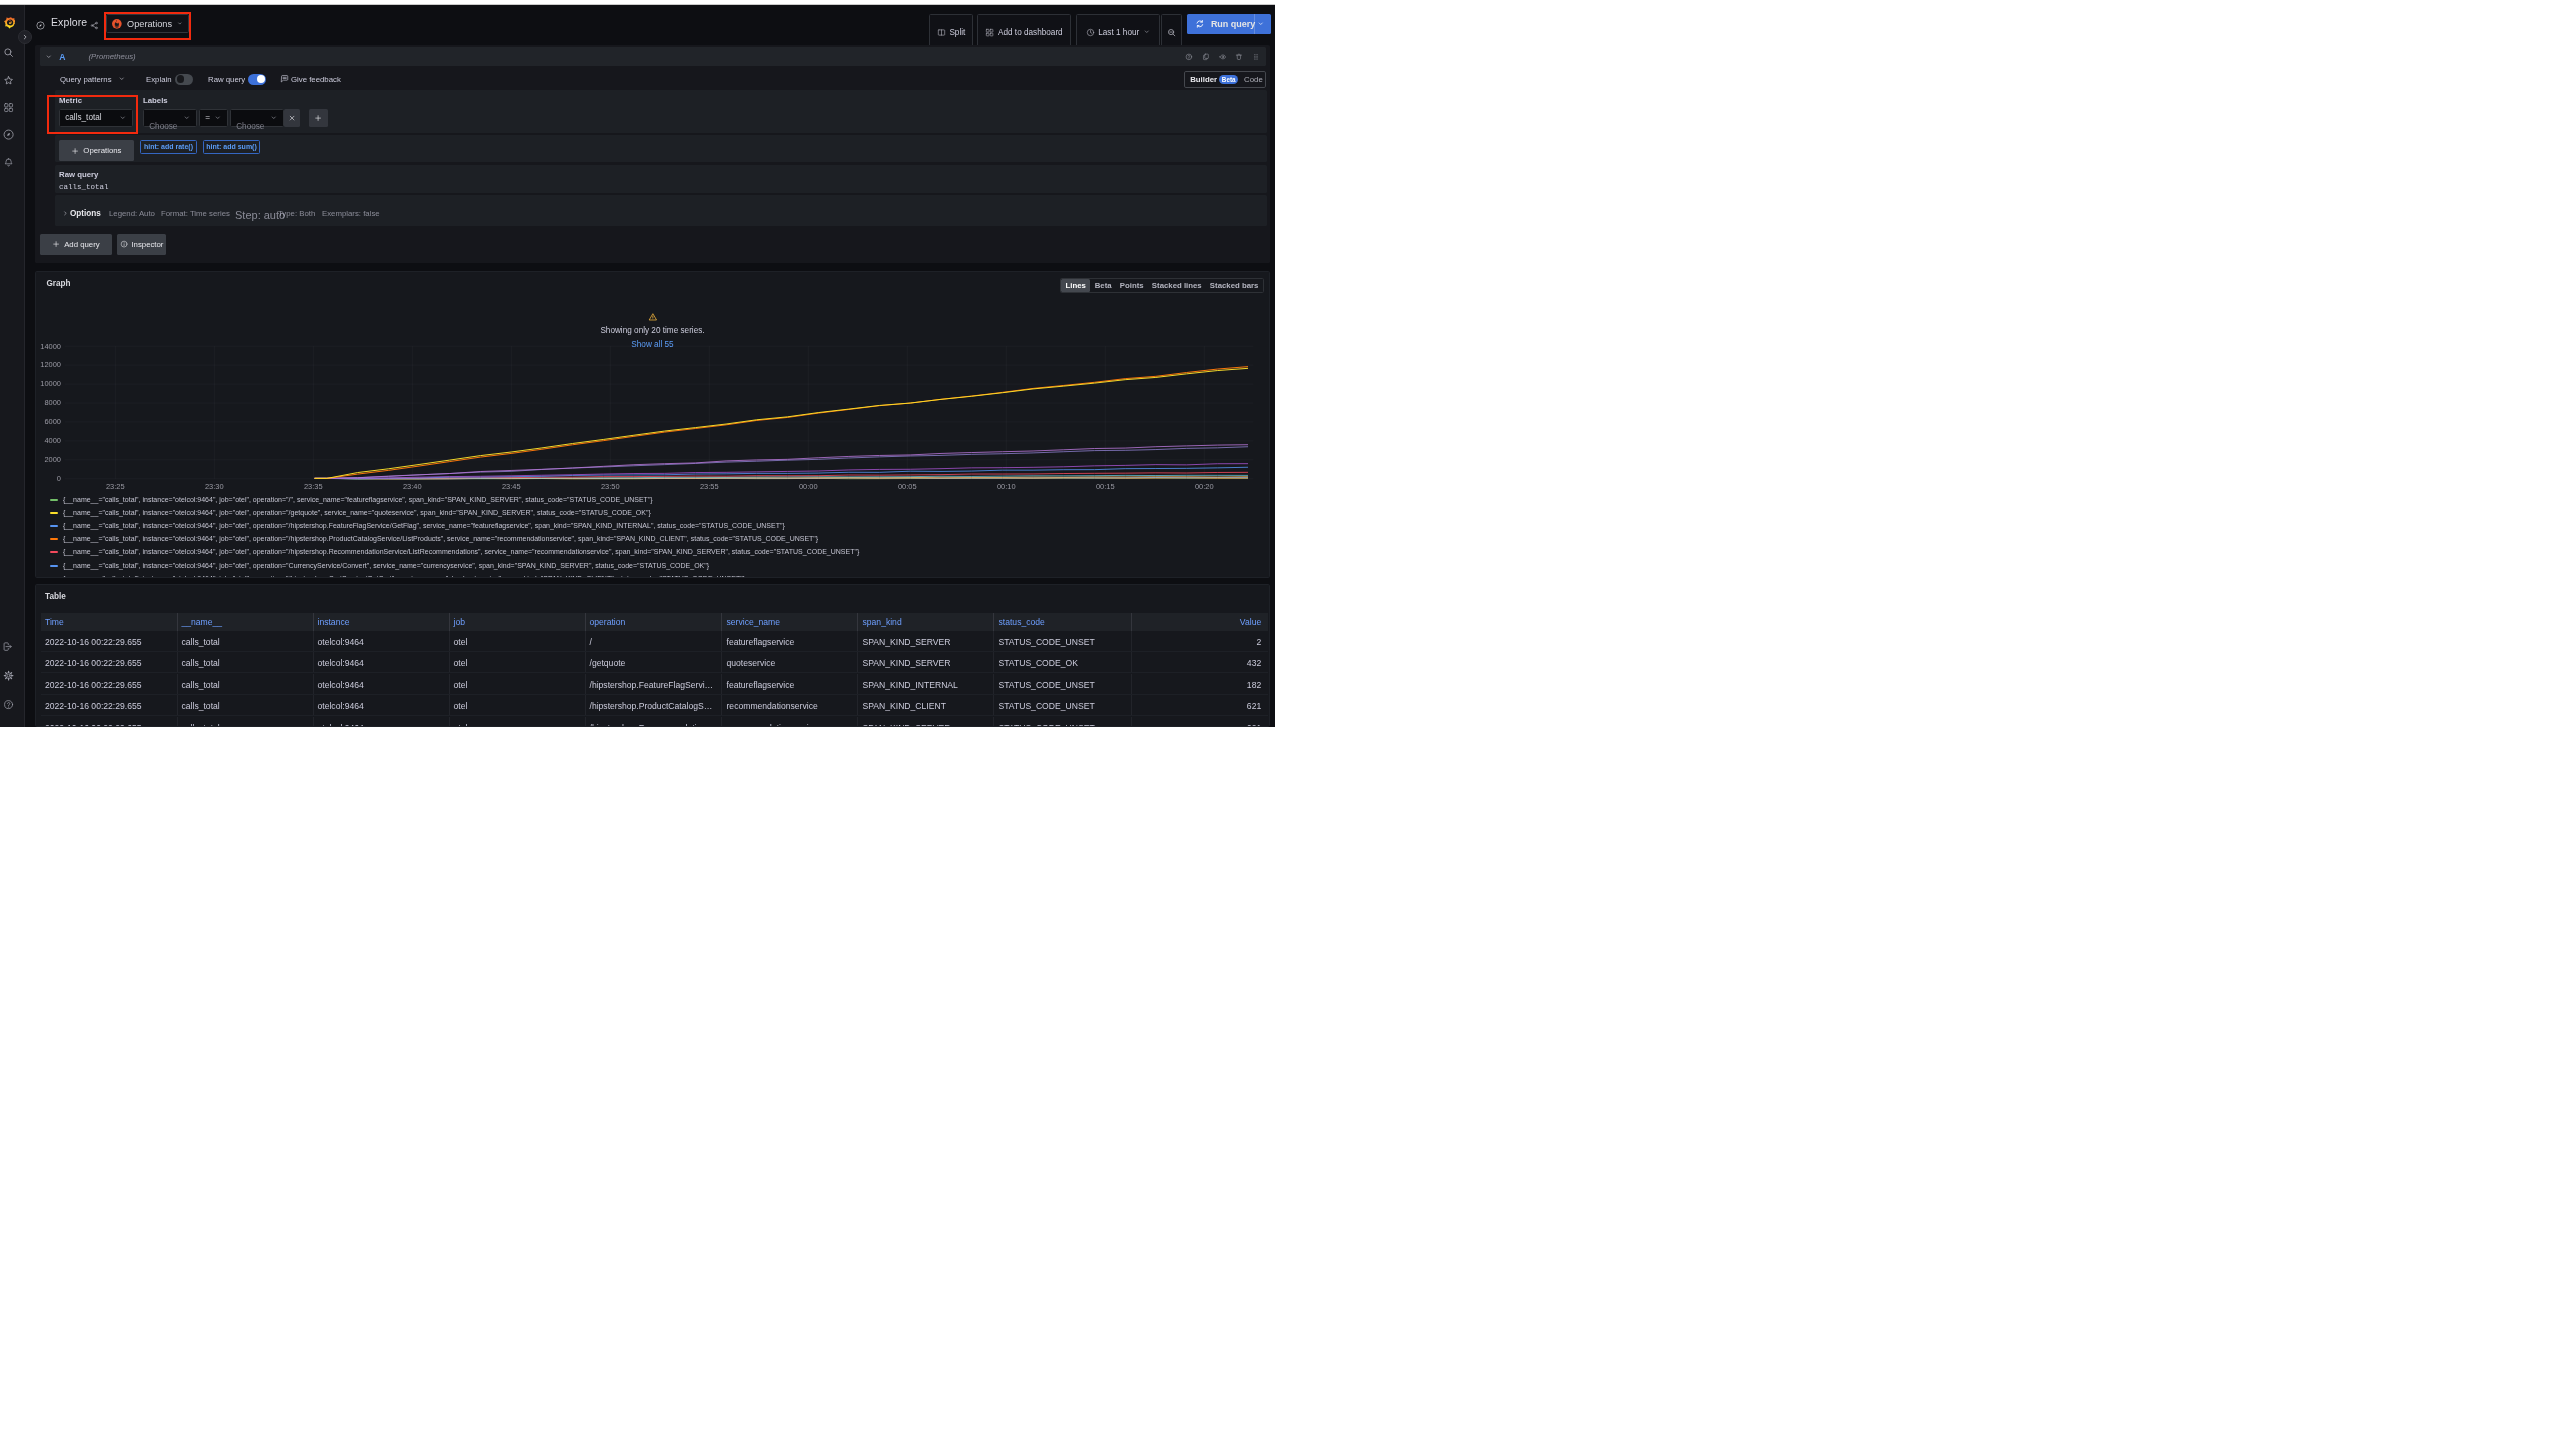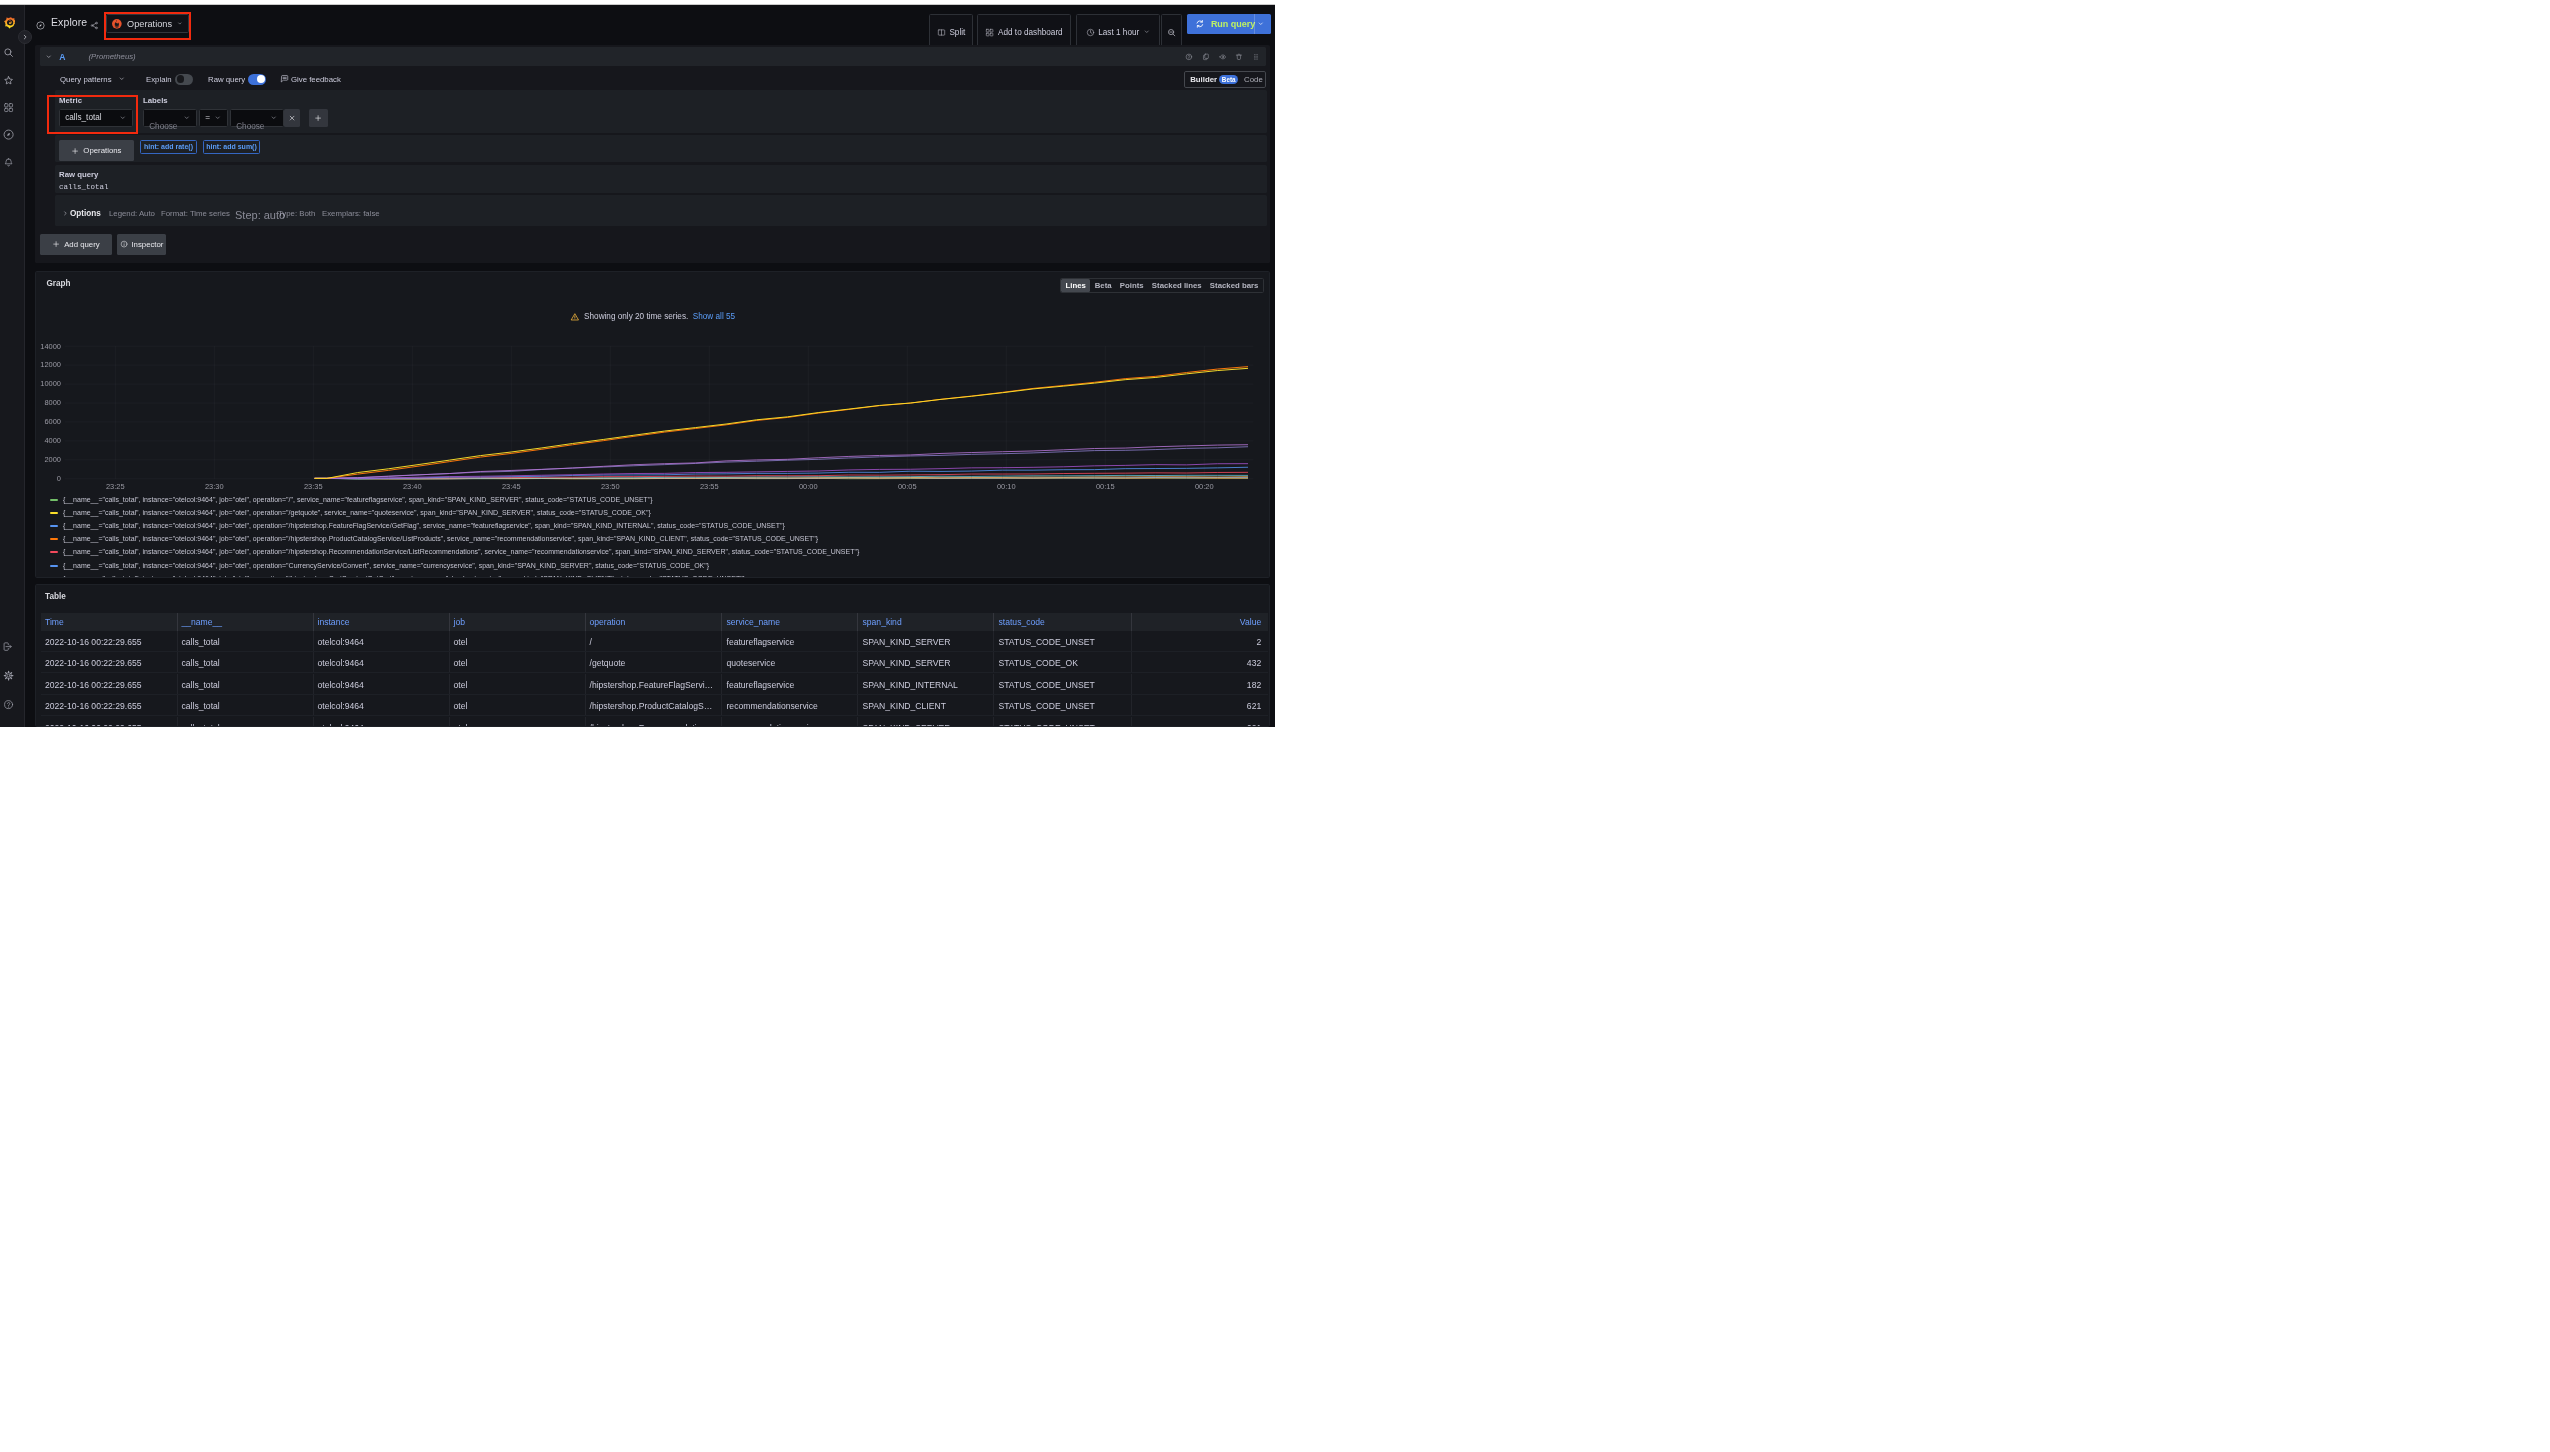--- a/index.html
+++ b/index.html
@@ -19,21 +19,21 @@
   color:#dcdce3; line-height:15px; letter-spacing:0.1px; }
 #dsp { position:absolute; left:106px; top:9.3px; width:83px; height:19px;
   background:#101116; border:0.7px solid #33363c; border-radius:1.5px;
   display:flex; align-items:center; padding:0 5.2px; gap:5.2px; }
 #dsp span { color:#d5d6dd; font-size:9.2px; }
 .redbox { position:absolute; border:2.2px solid #f22a0e; z-index:9; }
 .tbtn { position:absolute; top:9.3px; height:36px; background:#101116;
   border:0.7px solid #2d3036; border-radius:1.5px; display:flex; align-items:center;
   justify-content:center; gap:3.7px; color:#ccccdc; font-size:8.2px; font-weight:500; }
 #runq { position:absolute; left:1187px; top:9.3px; width:84px; height:20px;
-  background:#3e71d9; border-radius:1.5px; display:flex; align-items:center; color:#bef264; }
+  background:#3e71d9; border-radius:1.5px; display:flex; align-items:center; color:#e5e5e5; }
 #runq .lbl { font-size:9px; font-weight:600; margin-left:6px; }
 #runq .div { position:absolute; left:67px; top:0; width:0.7px; height:100%; background:rgba(255,255,255,.2); }
 #qc { position:absolute; left:35px; top:40px; width:1235px; height:218px;
   background:#16171c; border-radius:1.5px; }
 #qhdr { position:absolute; left:4.9px; top:2.5px; width:1226px; height:19px;
   background:#212429; border-radius:1.5px; display:flex; align-items:center; }
 .blk { position:absolute; left:19.6px; width:1212px; background:#1d2025; border-radius:1.5px; }
 .flabel { position:absolute; font-size:7.8px; font-weight:700; color:#ccccdc; }
 .sel { position:absolute; top:64px; height:18px; background:#0b0c0f;
   border:0.7px solid #2f3237; border-radius:1.5px; display:flex; align-items:center;
@@ -59,21 +59,21 @@
   border-radius:6px; padding:1.1px 2.6px; margin-left:2.2px; }
 .panel { position:absolute; left:35px; width:1235px; background:#16181d;
   border:0.7px solid #1e2127; border-radius:1.5px; overflow:hidden; }
 .ptitle { position:absolute; font-size:8.2px; font-weight:700; color:#d8d9df; }
 #vgrp { position:absolute; right:5.5px; top:5.7px; height:15.7px; display:flex;
   align-items:center; border:0.7px solid #2e3136; border-radius:1.5px; background:#16181d; }
 #vgrp span { display:flex; align-items:center; height:13.4px; padding:0 4.1px;
   font-size:7.8px; font-weight:700; color:#b4b5c0; }
 #vgrp span.on { background:#44484f; color:#fff; border-radius:1.5px; margin:0 0.7px; }
 #warnrow { position:absolute; left:0; right:0; top:40px; display:flex;
-  align-items:center; justify-content:center; gap:4.5px; font-size:8.2px; color:#ccccdc; }
+  align-items:center; justify-content:center; gap:4.5px; font-size:8.2px; color:#ccccdc;flex-direction:column; }
 #warnrow a { color:#5b9df8; text-decoration:none; }
 .chart { position:absolute; }
 .axl { fill:#9a9aa4; font-size:10px; font-family:"Liberation Sans",sans-serif; }
 .lrow { position:absolute; left:14px; height:8.2px; display:flex; align-items:center; gap:5.2px; }
 .ldash { width:7.8px; height:1.9px; border-radius:1px; display:inline-block; flex:none; }
 .ltxt { font-size:7px; color:#c5c5d2; white-space:nowrap; }
 .thead { position:absolute; left:4.5px; top:28px; width:1227px; height:17.7px;
   background:#1f2227; }
 .thc { position:absolute; top:4.1px; font-size:8.6px; color:#6e9fff; }
 .thv { right:6.3px; }

